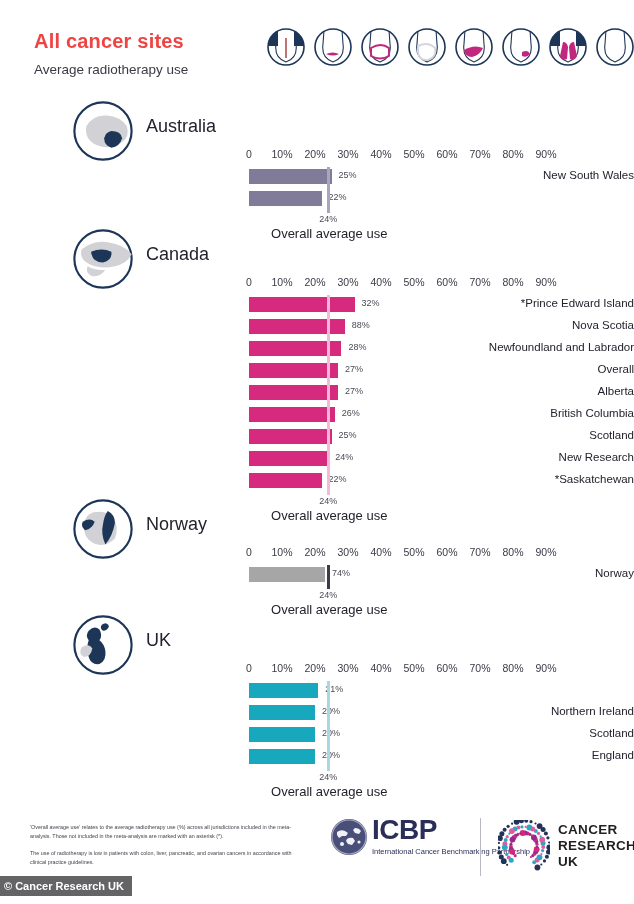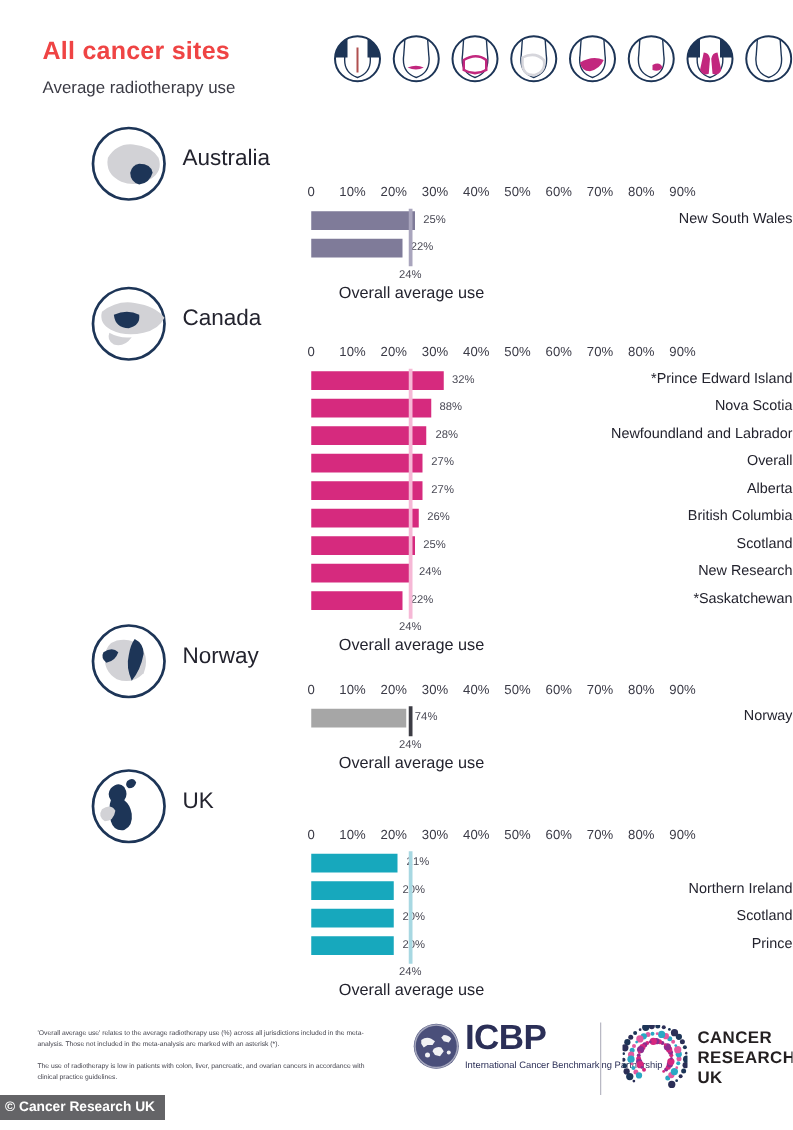--- a/index.html
+++ b/index.html
@@ -376,21 +376,21 @@
               <span class="row-label">Northern Ireland</span>
               <span class="bar" style="left:249px;width:66px;background:#17a8bd"></span>
               <span class="bar-val" style="left:322px">20%</span>
             </div>
             <div class="row">
               <span class="row-label">Scotland</span>
               <span class="bar" style="left:249px;width:66px;background:#17a8bd"></span>
               <span class="bar-val" style="left:322px">20%</span>
             </div>
             <div class="row">
-              <span class="row-label">Prince</span>
+              <span class="row-label">England</span>
               <span class="bar" style="left:249px;width:66px;background:#17a8bd"></span>
               <span class="bar-val" style="left:322px">20%</span>
             </div>
           </div>
           <span class="avgline" style="left:327.2px;top:19px;height:90px;background:#a8d8e2"></span>
           <span class="avg-cap" style="left:328.2px;top:110px">24%</span>
           <span class="avg-lbl" style="left:329.2px;top:122px">Overall average use</span>
         </div>
       </div>
     </div>

